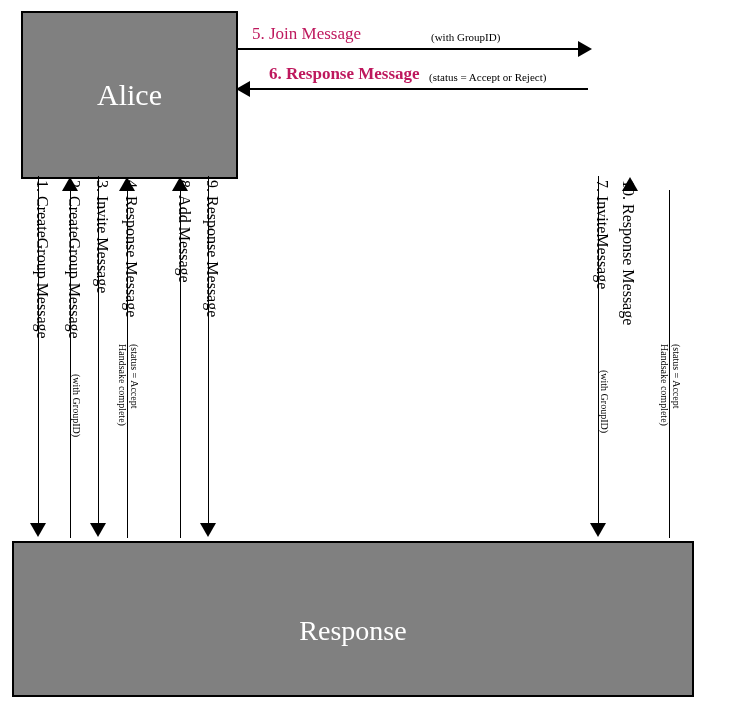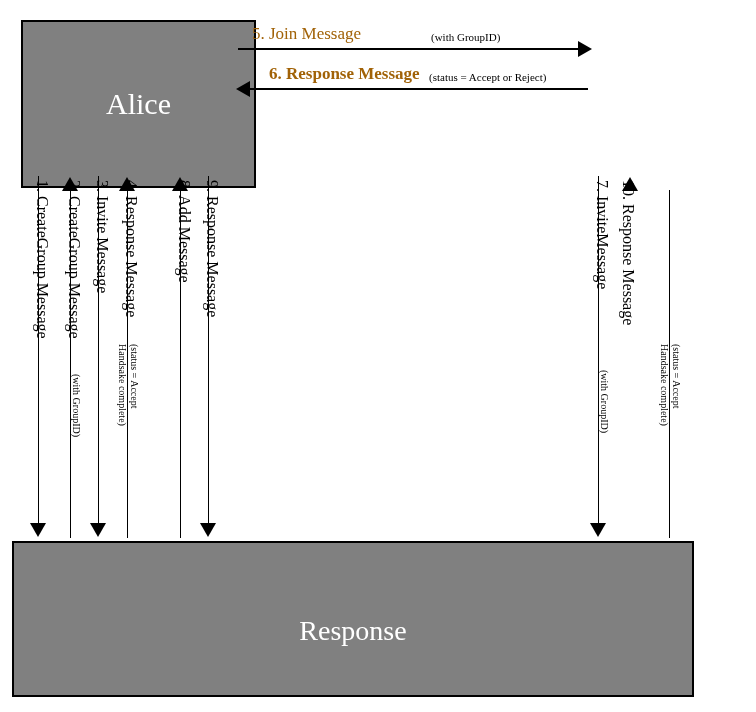--- a/index.html
+++ b/index.html
@@ -25,21 +25,21 @@
     display: flex;
     align-items: center;
     justify-content: center;
   }
   .actor-label {
     color: #ffffff;
     font-family: "Liberation Serif", serif;
     font-weight: normal;
     white-space: nowrap;
   }
-  #actor-alice { left: 21px; top: 20px; width: 235px; height: 168px; text-align: center; }
+  #actor-alice { left: 21px; top: 11px; width: 217px; height: 168px; text-align: center; }
   #actor-alice .actor-label { font-size: 30px; }
   #actor-bob { left: 588px; top: 7px; width: 137px; height: 168px; }
   #actor-bob .actor-label { font-size: 30px; }
   #actor-sigserver { left: 12px; top: 541px; width: 682px; height: 156px; align-items: flex-start; }
   #actor-sigserver .actor-label { font-size: 28px; margin-top: 72px; }
 
   
   .hmsg { position: absolute; }
   .hline {
     position: absolute;
@@ -56,21 +56,21 @@
   .harrow-left {
     position: absolute;
     width: 0; height: 0;
     border-top: 8px solid transparent;
     border-bottom: 8px solid transparent;
     border-right: 14px solid #000000;
   }
   .hlabel {
     position: absolute;
     font-size: 17px;
-    color: #a16207;
+    color: #be185d;
     white-space: nowrap;
   }
   .hsub {
     position: absolute;
     font-size: 11px;
     color: #000000;
     white-space: nowrap;
   }
 
   

